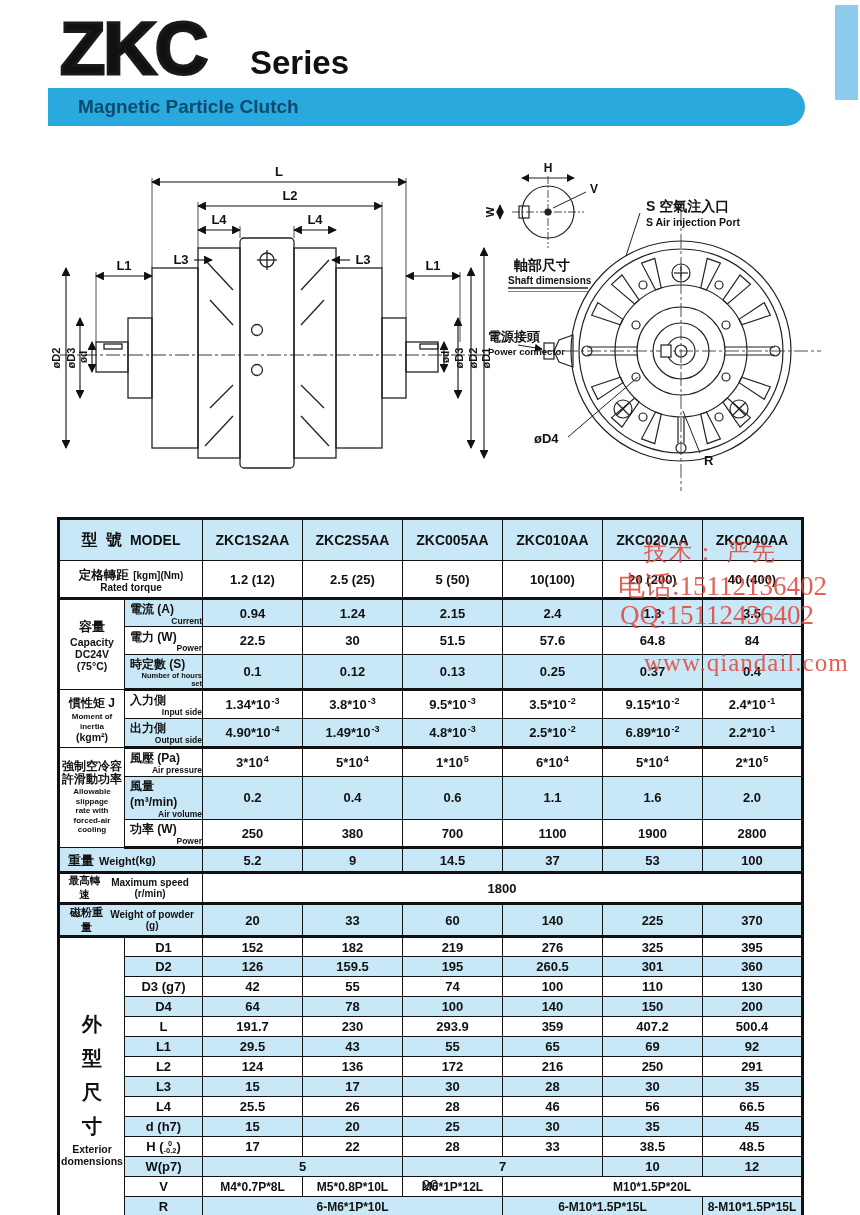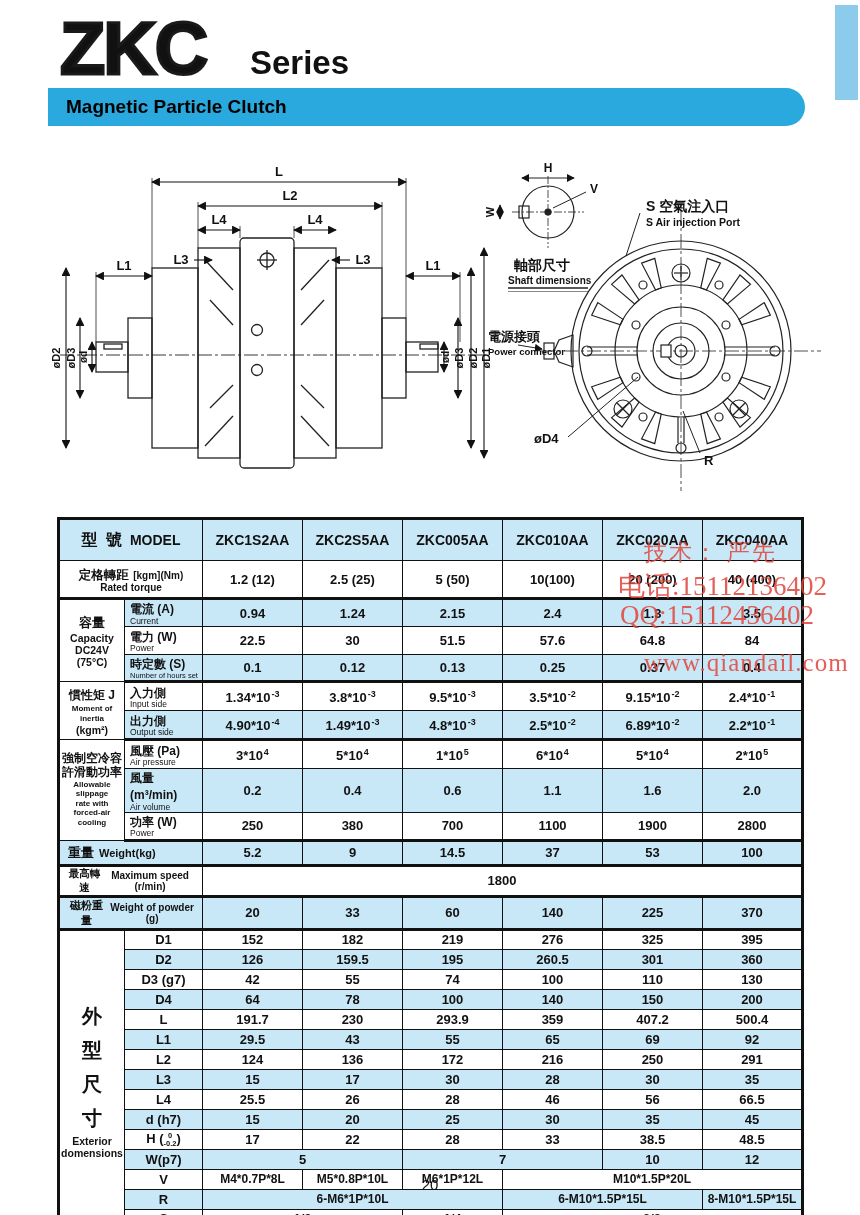--- a/index.html
+++ b/index.html
@@ -3,39 +3,39 @@
 <meta charset="utf-8">
 <style>
   html,body{margin:0;padding:0;background:#e8e8e8;}
   .page{position:relative;width:860px;height:1215px;background:#fff;overflow:hidden;
         font-family:"Liberation Sans",sans-serif;color:#111;}
   
   .title-svg{position:absolute;left:58px;top:10px;}
   .banner{position:absolute;left:48px;top:88px;width:757px;height:38px;background:#29a9de;
           border-radius:0 19px 19px 0;display:flex;align-items:center;padding-left:14px;box-sizing:border-box;}
   .banner .zh{color:#fff;font-weight:bold;font-size:26px;letter-spacing:1px;}
-  .banner .en{color:#000000;font-weight:bold;font-size:19px;margin-left:4px;}
+  .banner .en{color:#0c4a6e;font-weight:bold;font-size:19px;margin-left:16px;}
   .corner-bar{position:absolute;left:835px;top:5px;width:23px;height:95px;background:#8ccbeb;}
   
   .drw{position:absolute;}
   svg text{font-family:"Liberation Sans",sans-serif;fill:#111;}
   
   table.spec{position:absolute;left:57px;top:517px;border-collapse:collapse;table-layout:fixed;
              border:3px solid #111;}
   table.spec td{border:1.5px solid #111;text-align:center;vertical-align:middle;padding:0;background:#fff;}
   tr.blue td{background:#c9e8f7;}
   td.grp{background:#fff !important;}
   tr.thick td{border-bottom-width:3px;}
   td.v{font-weight:bold;font-size:13px;}
   td.model{font-weight:bold;font-size:14px;}
   .mh .zh{font-weight:bold;font-size:16px;letter-spacing:2px;}
   .mh .en{font-weight:bold;font-size:14px;margin-left:6px;}
   .sl{text-align:left;padding-left:5px;line-height:1.05;}
   .sl .zh{font-weight:bold;font-size:12px;}
-  .sl .en{font-weight:normal;font-size:8.5px;display:block;}
+  .sl .en{font-weight:bold;font-size:8.5px;display:block;text-align:right;}
   .ctr{line-height:1.1;}
   .ctr .zh{font-weight:bold;font-size:12.5px;}
   .ctr .u{font-size:10px;font-weight:bold;}
   .ctr .en{font-weight:bold;font-size:10px;display:block;}
   .grp .g1{font-weight:bold;font-size:13px;}
   .grp .g2{font-weight:bold;font-size:10.5px;display:block;line-height:1.15;}
   .grp .g3{font-size:8px;font-weight:bold;display:block;line-height:1.2;}
   .dimlab{font-weight:bold;font-size:13px;}
   .vert{font-weight:bold;font-size:20px;line-height:1.7;}
   .wide{display:flex;justify-content:flex-start;align-items:center;padding:0 8px;}

